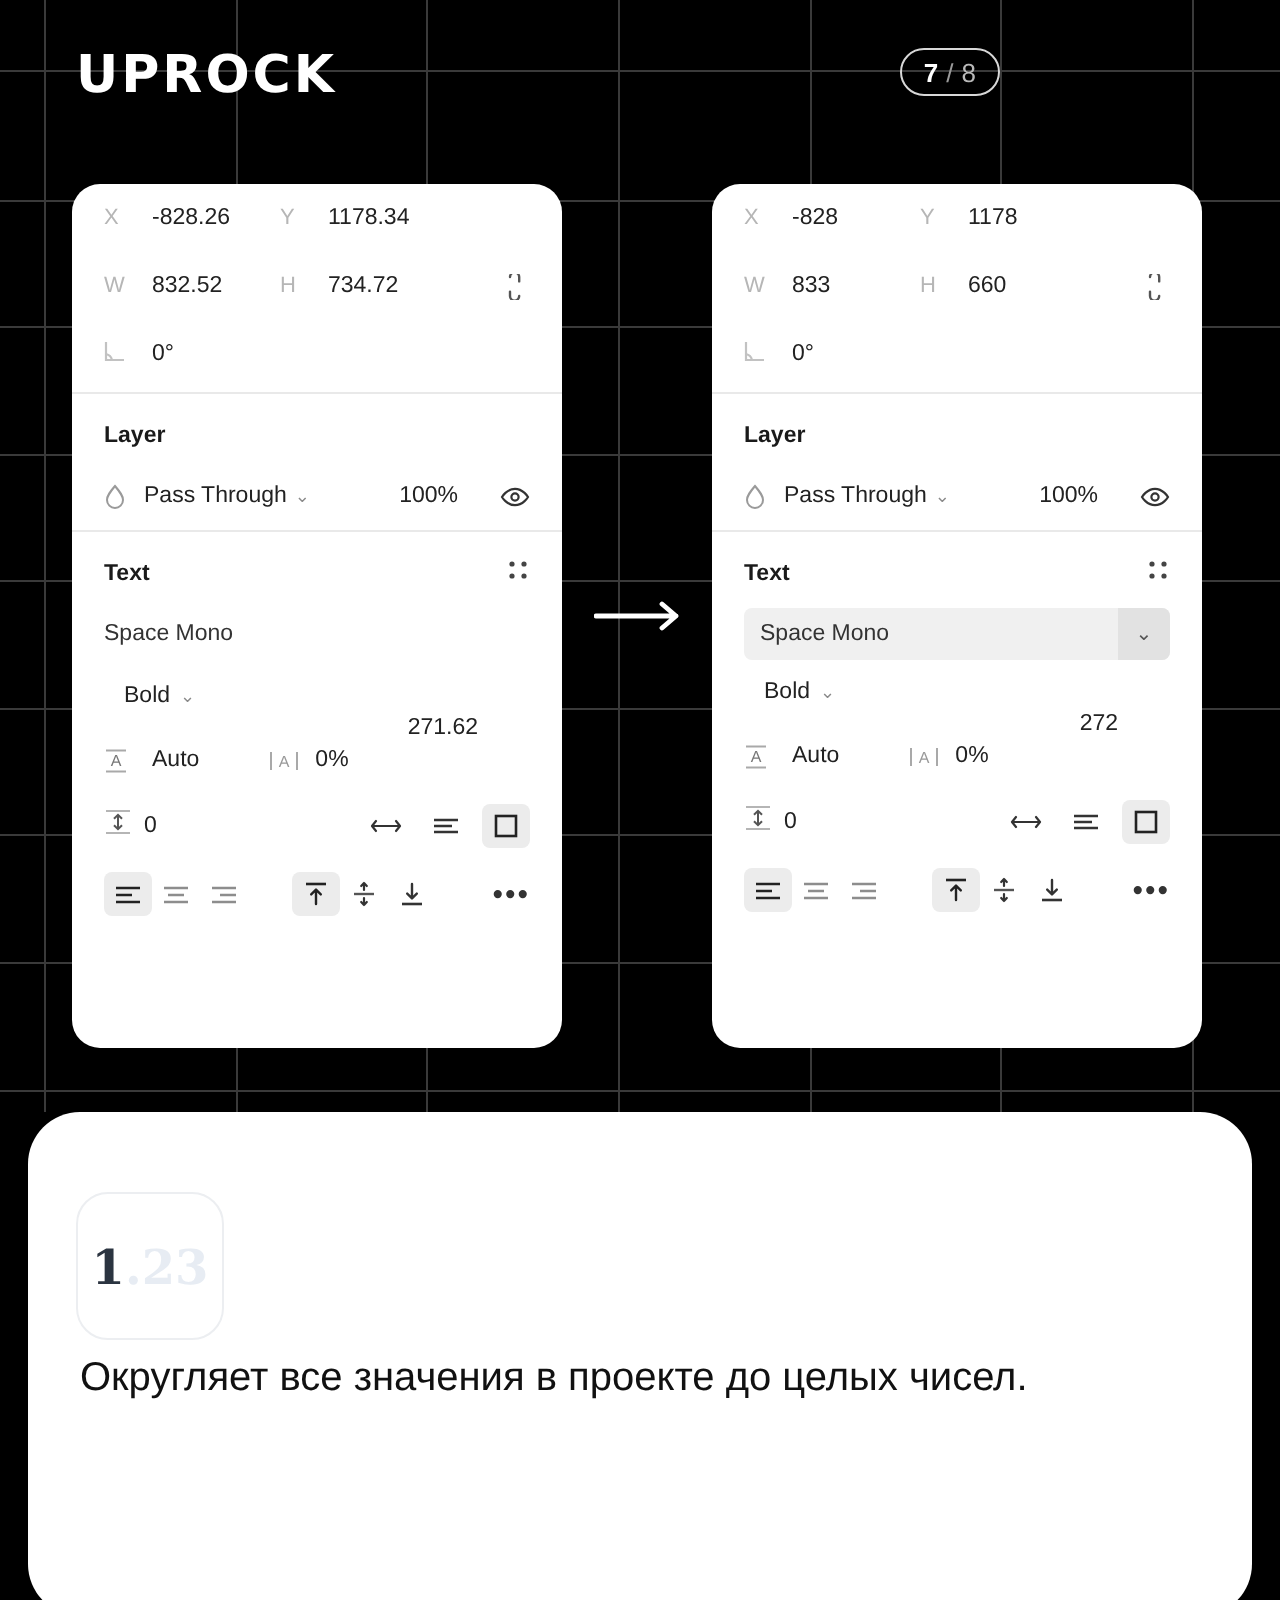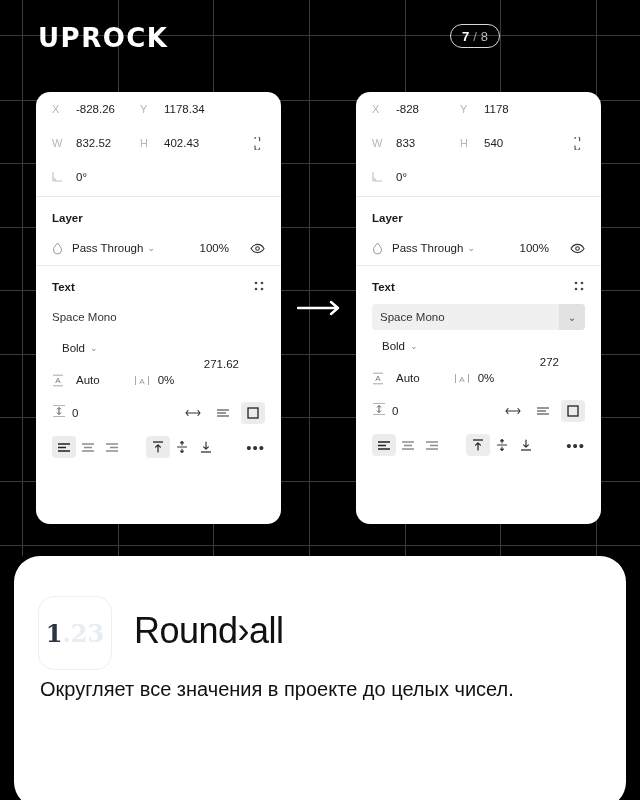--- a/index.html
+++ b/index.html
@@ -180,21 +180,21 @@
           <span class="pval">1178.34</span>
         </div>
       </div>
       <div class="prow">
         <div class="pcell">
           <span class="plabel">W</span>
           <span class="pval">832.52</span>
         </div>
         <div class="pcell">
           <span class="plabel">H</span>
-          <span class="pval">402.43</span>
+          <span class="pval">734.72</span>
         </div>
         <div class="lock">
           <svg width="11" height="13" viewBox="0 0 11 13">
               <path d="M3 1.5a2.3 2.3 0 0 1 4.6 0v2.2M3 8.8v2.2a2.3 2.3 0 0 0 4.6 0" fill="none" stroke="#555" stroke-width="1.2" stroke-linecap="round"></path>
             </svg>
         </div>
       </div>
       <div class="prow">
         <div class="pcell">
           <span class="plabel">
@@ -353,21 +353,21 @@
           <span class="pval">1178</span>
         </div>
       </div>
       <div class="prow">
         <div class="pcell">
           <span class="plabel">W</span>
           <span class="pval">833</span>
         </div>
         <div class="pcell">
           <span class="plabel">H</span>
-          <span class="pval">540</span>
+          <span class="pval">660</span>
         </div>
         <div class="lock">
           <svg width="11" height="13" viewBox="0 0 11 13">
               <path d="M3 1.5a2.3 2.3 0 0 1 4.6 0v2.2M3 8.8v2.2a2.3 2.3 0 0 0 4.6 0" fill="none" stroke="#555" stroke-width="1.2" stroke-linecap="round"></path>
             </svg>
         </div>
       </div>
       <div class="prow">
         <div class="pcell">
           <span class="plabel">
@@ -507,17 +507,16 @@
         <span class="dots3">•••</span>
       </div>
     </div>
   </div>
 
   <div class="card">
     <div class="plug-icon">
       <span class="i-one">1</span>
         <span class="i-dec">.23</span>
     </div>
-    <div class="card-title">Round›all</div>
     <div class="card-desc">Округляет все значения в проекте до целых чисел.</div>
   </div>
 
 </div>
 
 </body></html>

